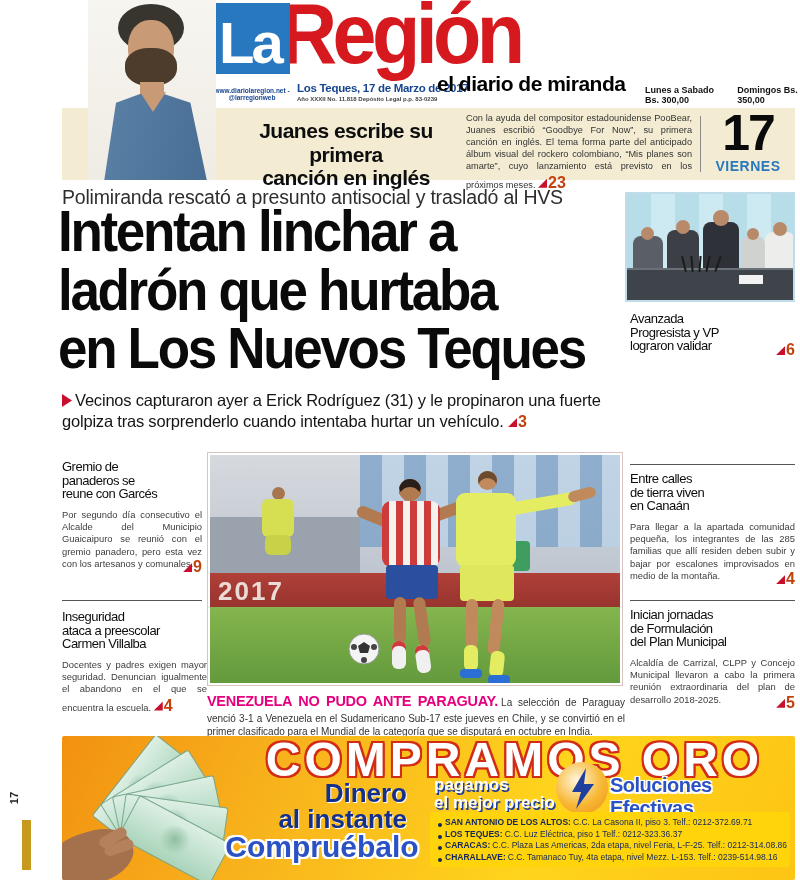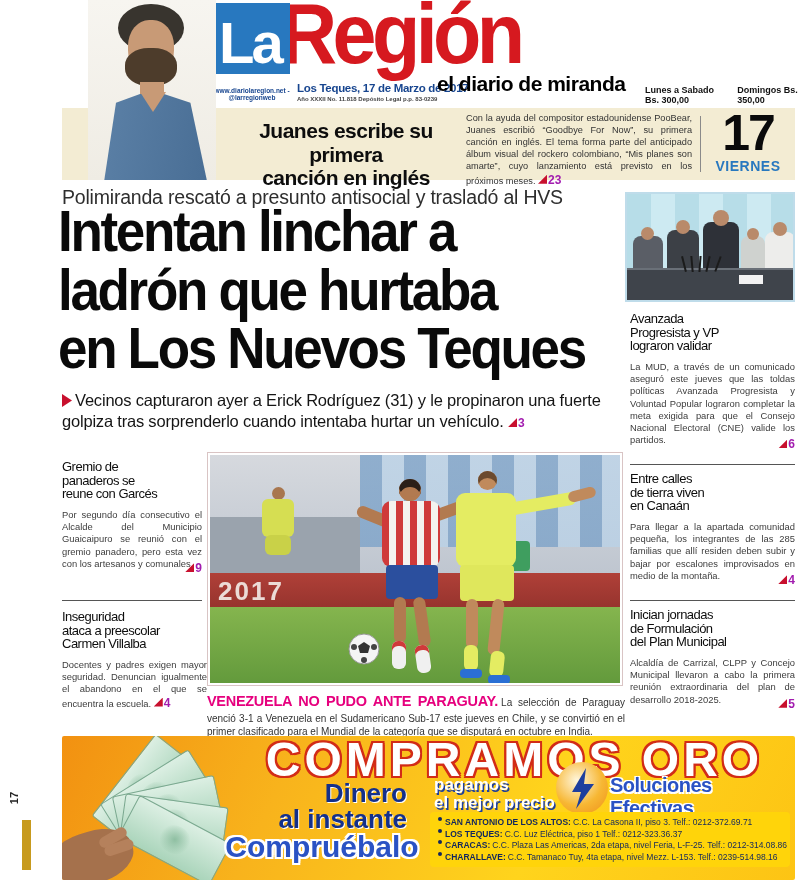--- a/index.html
+++ b/index.html
@@ -45,21 +45,21 @@
   .headline{left:58px;top:202px;width:600px;font-size:57px;font-weight:bold;line-height:1.03;
             letter-spacing:-2.5px;color:#0a0a0a;transform:scaleX(.93);transform-origin:left top;}
   .deck{left:62px;top:390px;width:566px;font-size:16.5px;line-height:1.28;color:#151515;letter-spacing:-0.2px;}
   .deck-arrow{display:inline-block;width:10px;height:13px;background:#c8102e;
               clip-path:polygon(0 0,100% 50%,0 100%);margin-right:3px;vertical-align:-1px;}
 
   
   .pref{white-space:nowrap;}
   .pref .tri{display:inline-block;width:9px;height:9px;background:#c8102e;
              clip-path:polygon(100% 0,0 100%,100% 100%);margin-right:1px;}
-  .pref b{font-size:12px;color:#a21caf;}
+  .pref b{font-size:16px;color:#c2410c;}
   .pageline{text-align:right;margin-top:-12px;}
 
   
   .story h3{margin:0;font-size:13px;font-weight:normal;line-height:1.05;color:#0d0d0d;letter-spacing:-0.5px;}
   .story p{margin:8px 0 0;font-size:9.4px;line-height:1.3;color:#3c3c3c;}
   .rule{border-top:1.5px solid #555;height:0;}
 
   .presser-photo{left:625px;top:192px;width:170px;height:110px;border:2px solid #bfdcea;box-sizing:border-box;
                  background:repeating-linear-gradient(90deg,#b7dde8 0 24px,#cdeaf2 24px 48px);overflow:hidden;}
   .pp-table{position:absolute;left:0;bottom:0;width:100%;height:30px;background:#3f444b;border-top:2px solid #6a7078;}
@@ -93,21 +93,21 @@
   .ad-compruebalo{position:absolute;left:130px;top:96px;width:260px;text-align:center;font-size:30px;font-weight:bold;color:#2a52c4;line-height:1;
              text-shadow:-2px -2px 0 #fff,2px -2px 0 #fff,-2px 2px 0 #fff,2px 2px 0 #fff,0 -2px 0 #fff,0 2px 0 #fff,-2px 0 0 #fff,2px 0 0 #fff;}
   .ad-pagamos{position:absolute;left:372px;top:40px;width:150px;font-size:17px;font-weight:bold;color:#fff;line-height:1.05;
               text-shadow:1.5px 1.5px 0 #1e3f9e;}
   .ad-bolt{position:absolute;left:494px;top:26px;width:52px;height:52px;border-radius:50%;
            background:radial-gradient(circle at 40% 35%,#fff6dc 0%,#f7b733 55%,#ef8f1a 100%);}
   .ad-brand{position:absolute;left:548px;top:38px;width:185px;font-size:20px;font-weight:bold;color:#2a52c4;letter-spacing:-0.5px;
             text-shadow:-1.5px -1.5px 0 #fff,1.5px -1.5px 0 #fff,-1.5px 1.5px 0 #fff,1.5px 1.5px 0 #fff;}
   .ad-locations{position:absolute;left:368px;top:76px;width:344px;background:#ffd40a;border-radius:4px;
                 padding:5px 8px;display:flex;flex-direction:column;gap:1.5px;}
-  .loc-line{font-size:8.5px;color:#12265e;white-space:nowrap;display:flex;align-items:flex-start;}
+  .loc-line{font-size:8.5px;color:#12265e;white-space:nowrap;display:flex;align-items:flex-end;}
   .loc-dot{display:inline-block;width:4px;height:4px;border-radius:50%;background:#12265e;margin-right:3px;flex:0 0 auto;}
   .loc-line b{font-weight:bold;margin-right:2px;}
 
   
   .ad-money{position:absolute;left:0;top:0;width:200px;height:144px;overflow:hidden;}
   .note{position:absolute;left:58px;top:58px;width:102px;height:46px;border:1px solid #7aa88f;border-radius:3px;
         background:linear-gradient(#dcefe3,#a9d4ba);transform-origin:8px 40px;}
   .note::after{content:"";position:absolute;left:34px;top:8px;width:34px;height:28px;border-radius:50%;
                background:radial-gradient(circle,#8fbfa2 0%,transparent 70%);}
   .hand{position:absolute;left:-14px;top:96px;width:86px;height:52px;background:#a5714c;border-radius:45%;transform:rotate(-18deg);}
@@ -183,21 +183,20 @@
       <div class="pp-mic" style="left:72px;bottom:28px;transform:rotate(4deg)"></div>
       <div class="pp-mic" style="left:80px;bottom:28px;transform:rotate(12deg)"></div>
       <div class="pp-mic" style="left:90px;bottom:28px;transform:rotate(20deg)"></div>
     </div>
   </div>
 
   <div class="abs story" style="left:630px;top:312px;width:165px">
     <h3 class="pre">Avanzada
 Progresista y VP
 lograron validar</h3>
-    <p class="just">La MUD, a través de un comunicado aseguró este jueves que las toldas políticas Avanzada Progresista y Voluntad Popular lograron completar la meta exigida para que el Consejo Nacional Electoral (CNE) valide los partidos.</p>
     <div class="pageline"><span class="pref"><i class="tri"></i><b>6</b></span></div>
   </div>
 
   <div class="abs rule" style="left:630px;top:464px;width:165px"></div>
   <div class="abs story" style="left:630px;top:472px;width:165px">
     <h3 class="pre">Entre calles
 de tierra viven
 en Canaán</h3>
     <p class="just">Para llegar a la apartada comunidad pequeña, los integrantes de las 285 familias que allí residen deben subir y bajar por escalones improvisados en medio de la montaña.</p>
     <div class="pageline"><span class="pref"><i class="tri"></i><b>4</b></span></div>

